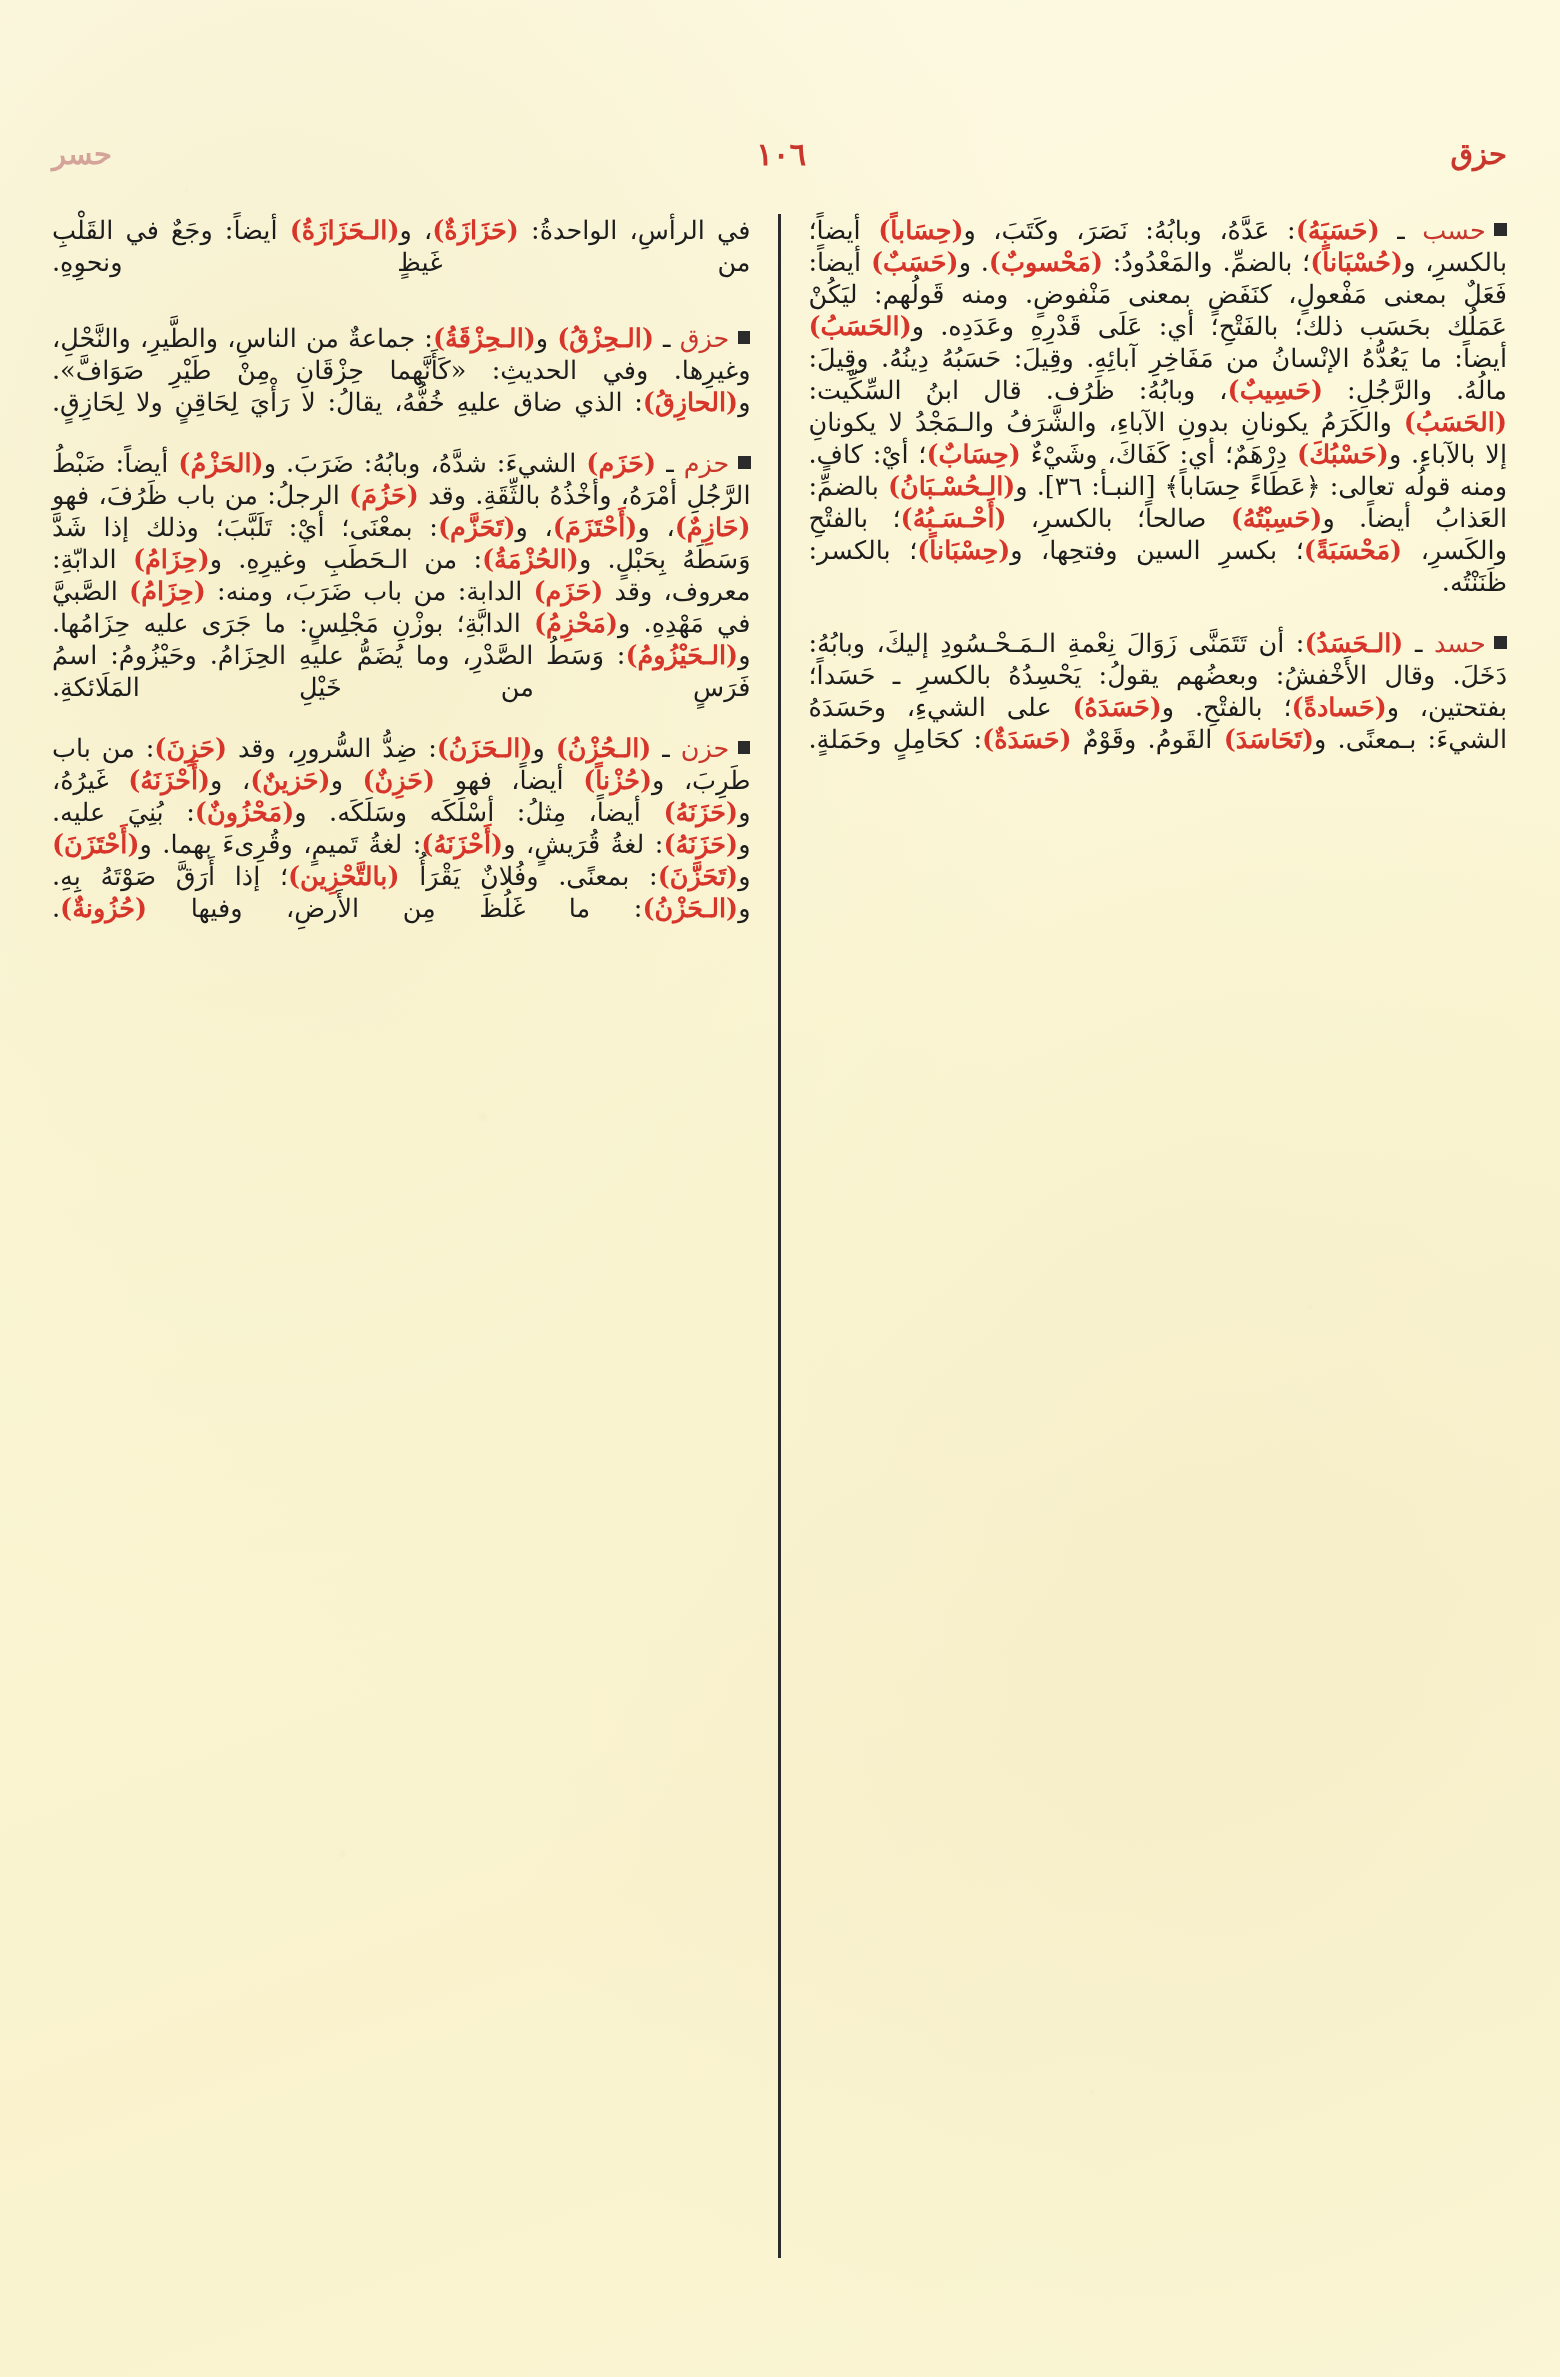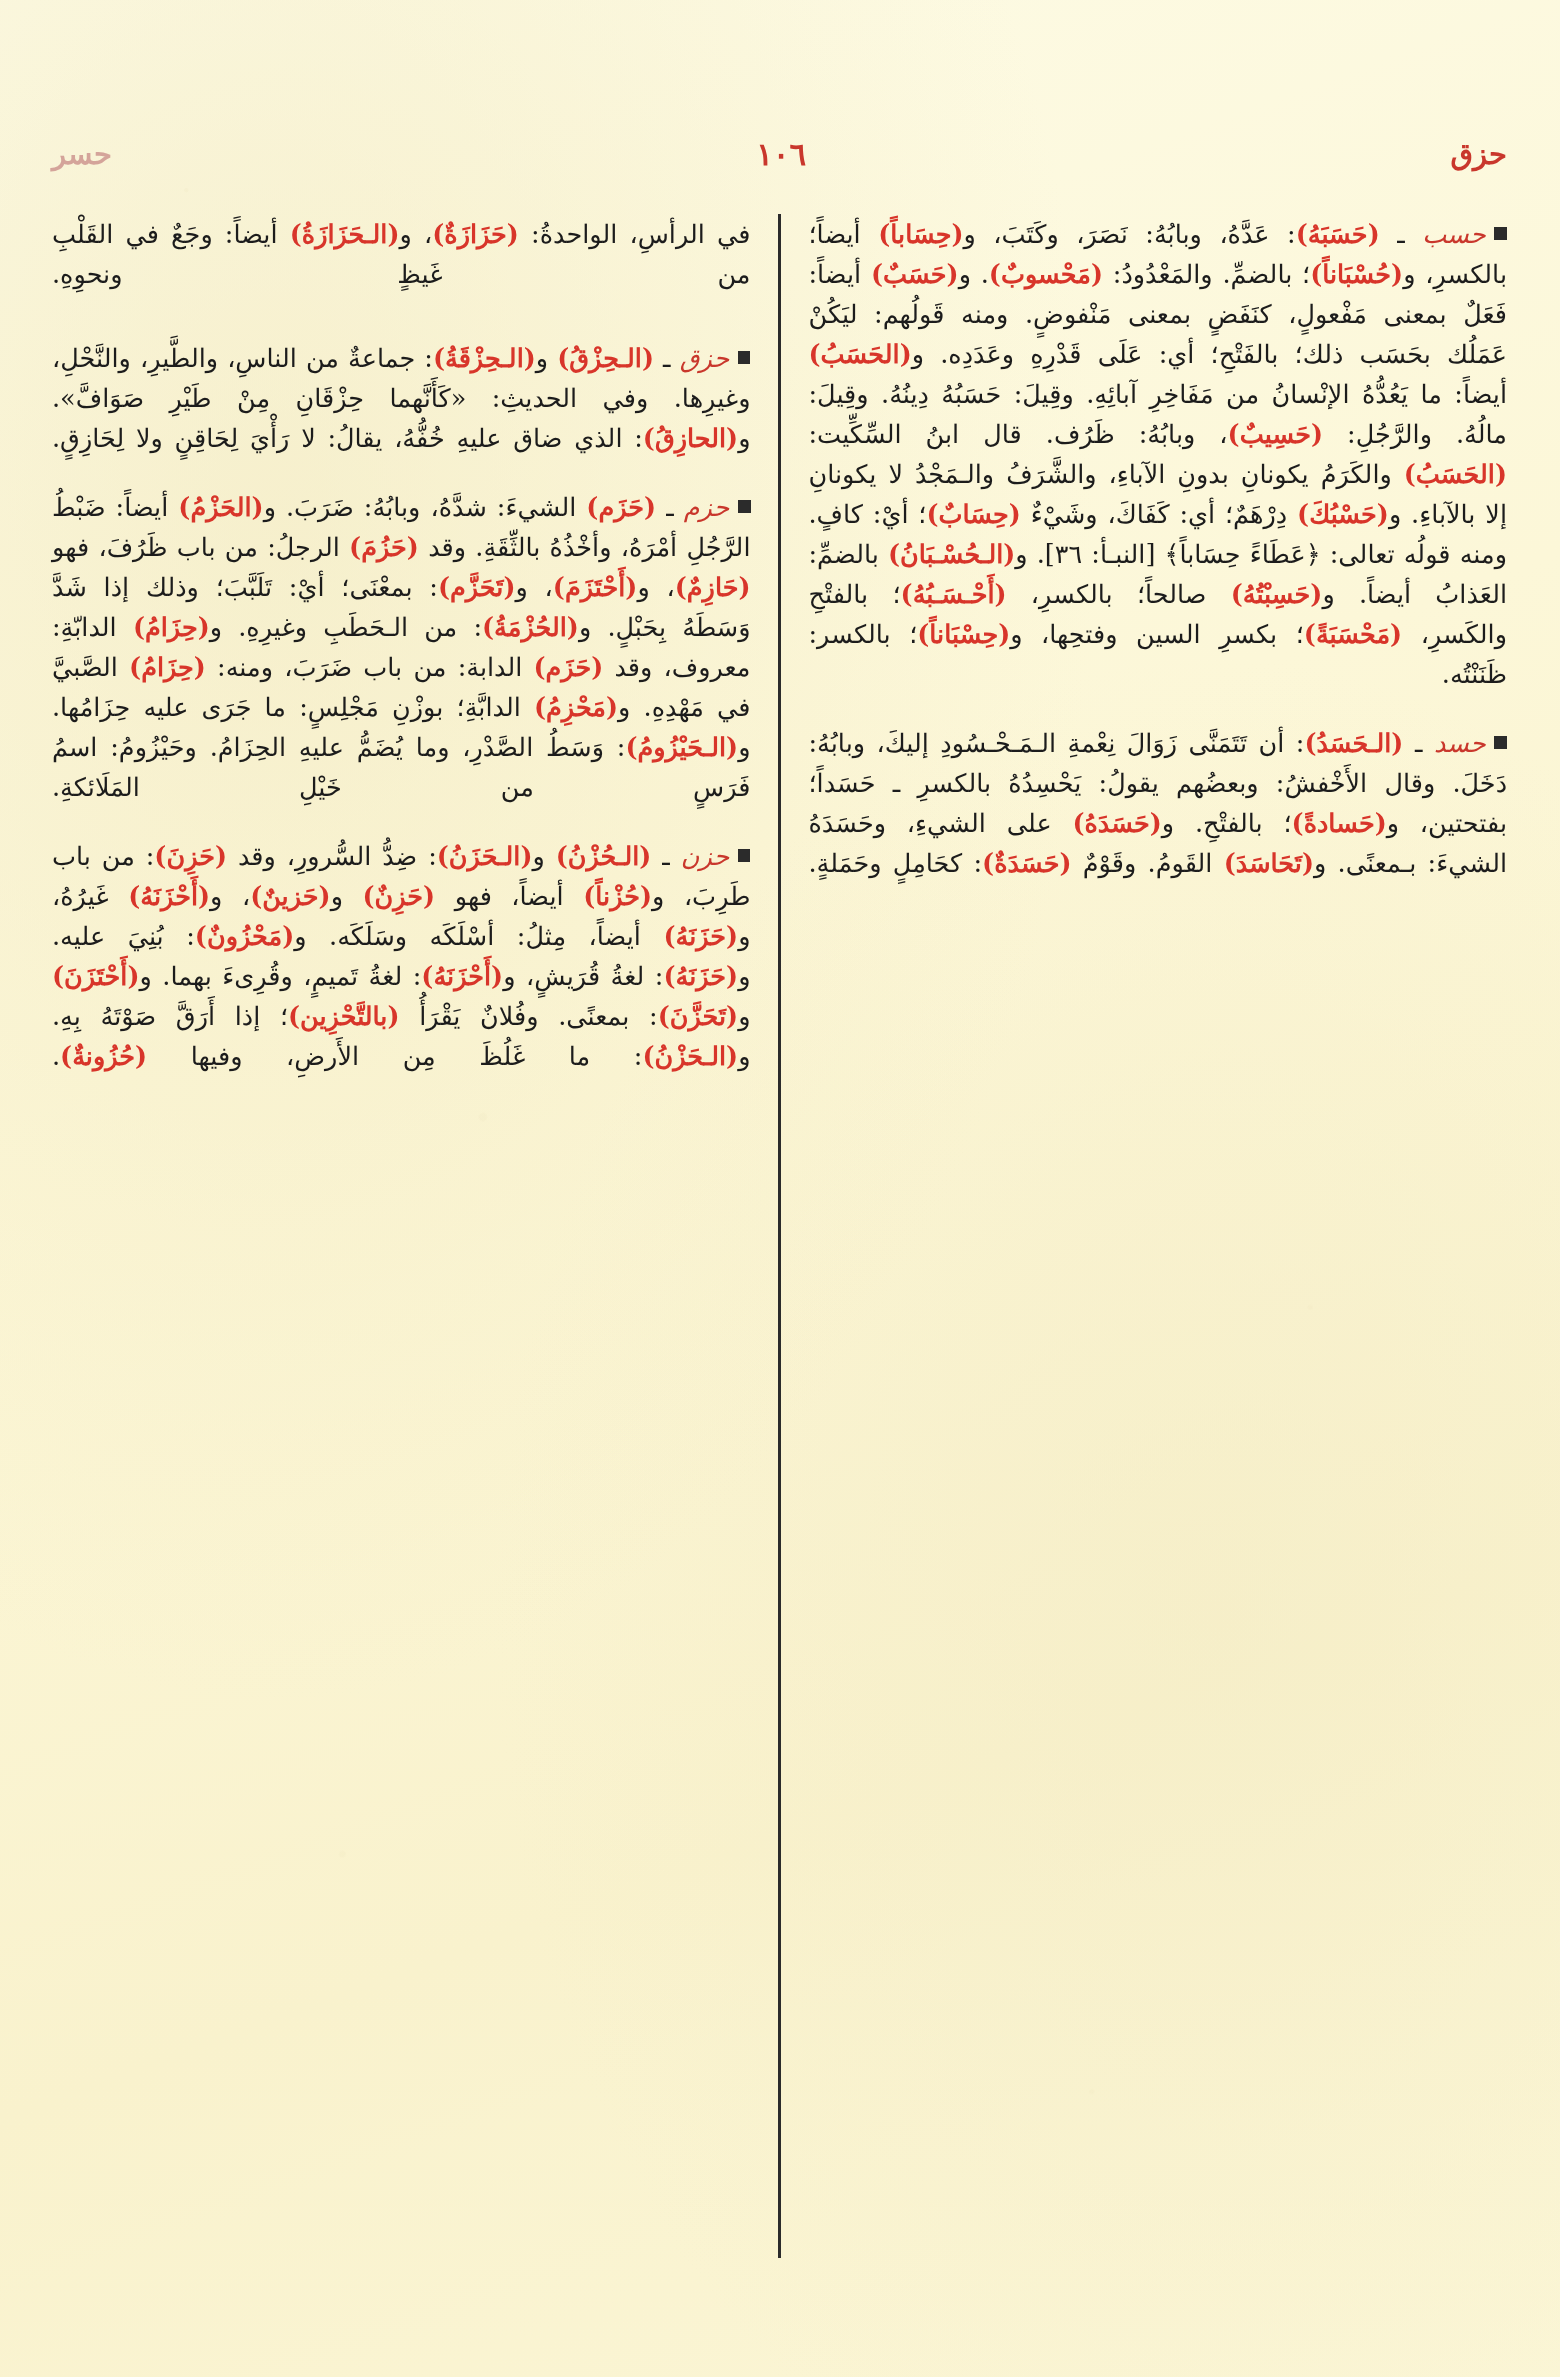--- a/index.html
+++ b/index.html
@@ -88,42 +88,41 @@
     direction: rtl;
   }
   .column {
     flex: 1 1 0;
     min-width: 0;
   }
   .entry {
     margin: 0 0 29px 0;
     color: #1c1c1c;
     font-size: 25.5px;
-    line-height: 40px;
+    line-height: 32px;
     text-align: justify;
     text-align-last: justify;
     word-spacing: 0.8px;
   }
   .entry.cont {
     margin-bottom: 44px;
   }
   .entry:last-child { margin-bottom: 0; }
 
   .sq {
     display: inline-block;
     width: 12.7px;
     height: 12.7px;
     background: #2b2b2b;
     margin-left: 8.5px;
     vertical-align: 3.4px;
   }
   .root {
     color: #c9372c;
     font-weight: 400;
-    font-style: italic;
   }
   .lemma {
     color: #d8352a;
     font-weight: 700;
   }
   .ayah {
     color: #1c1c1c;
     margin-top: 32px;
   }
 </style>

